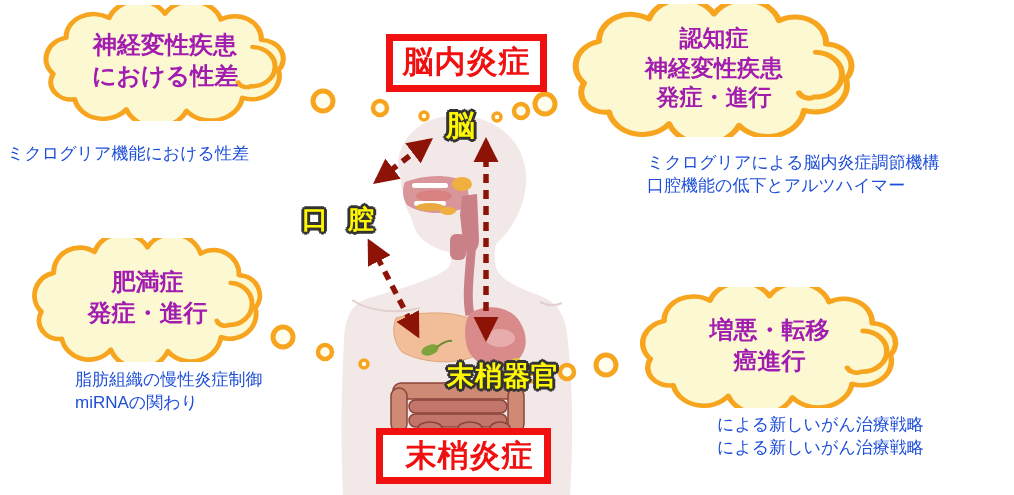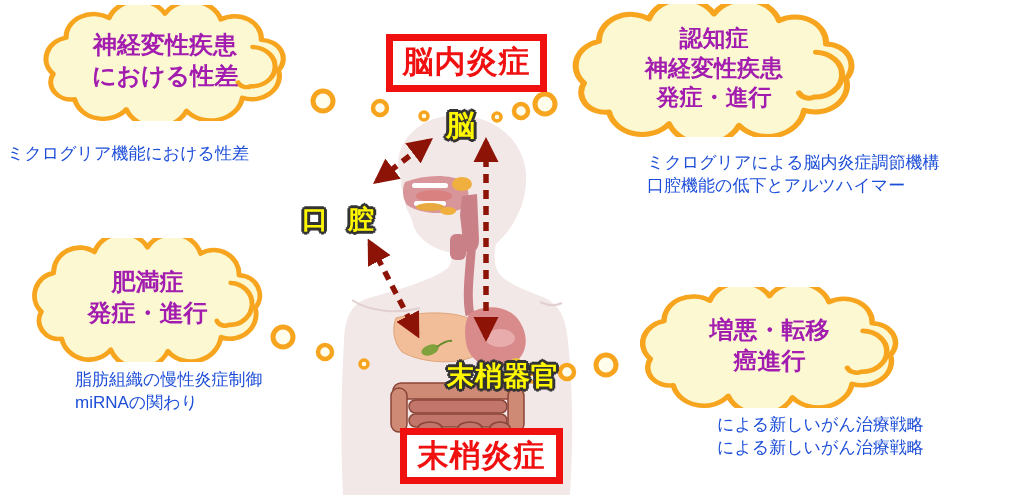--- a/index.html
+++ b/index.html
@@ -171,17 +171,17 @@
     <span>による新しいがん治療戦略</span>
   </div>
 
   <div class="organ organ-brain">脳</div>
   <div class="organ organ-oral">口腔</div>
   <div class="organ organ-peripheral">末梢器官</div>
 
   <div class="redbox" style="left:386px;top:34px;width:147px;height:44px;">
     <span>脳内炎症</span>
   </div>
-  <div class="redbox" style="left:400px;top:428px;width:149px;height:42px;">
+  <div class="redbox" style="left:376px;top:428px;width:149px;height:42px;padding-left:12px;">
     <span>末梢炎症</span>
   </div>
 
 </div>
 
 </body></html>

